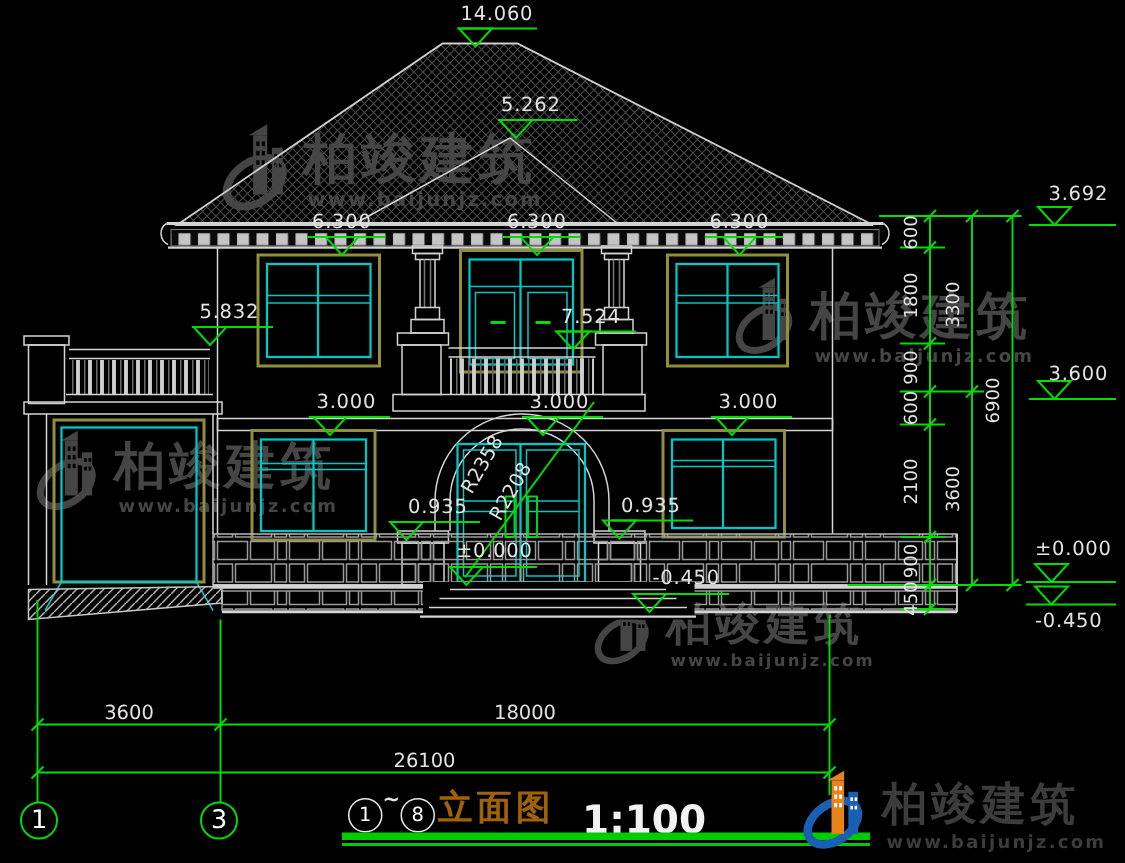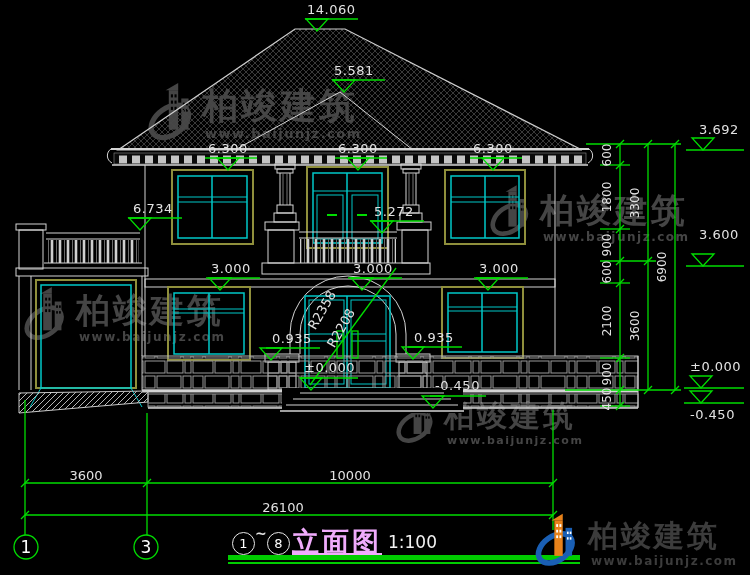--- a/index.html
+++ b/index.html
@@ -12,22 +12,22 @@
         transform:translate(-50%,-50%) rotate(-90deg); }
   .rad{ position:absolute; color:#e2e2e2; font-size:13px; line-height:1; white-space:nowrap;
         transform:translate(-50%,-50%) rotate(-60deg); }
   .wm { position:absolute; color:#454545; }
   .wm .cn  { position:absolute; font-weight:bold; white-space:nowrap; letter-spacing:3px; color:#454545; }
   .wm .url { position:absolute; font-weight:bold; white-space:nowrap; letter-spacing:1.5px; color:#454545; }
   .logo .cn, .logo .url { color:#3c3c3c; }
   .circ { position:absolute; width:21px; height:21px; border:1.5px solid #e8e8e8; border-radius:50%;
           color:#fff; font-size:13px; text-align:center; line-height:21px; }
   .gridnum { position:absolute; color:#fff; font-size:17px; transform:translate(-50%,-50%); }
-  .title-name  { position:absolute; color:#f0abfc; font-size:27px; font-weight:bold; letter-spacing:3px; line-height:1;text-decoration:underline; }
-  .title-scale { position:absolute; color:#f2f2f2; font-size:17px; font-weight:normal; line-height:1; }
+  .title-name  { position:absolute; color:#a16207; font-size:23px; font-weight:bold; letter-spacing:3px; line-height:1; }
+  .title-scale { position:absolute; color:#f2f2f2; font-size:26px; font-weight:bold; line-height:1; }
   .gbar { position:absolute; background:#00cc00; }
 </style>
 </head>
 <body>
 
 <div id="canvas">
 
   <svg width="0" height="0" style="position:absolute">
     <defs>
       <symbol id="bj-gray" viewBox="0 0 50 60">
@@ -363,54 +363,54 @@
     </g>
     <g>
       <line x1="327" y1="215" x2="337" y2="215" stroke-width="2"></line>
       <line x1="357" y1="215" x2="367" y2="215" stroke-width="2"></line>
       <rect x="337" y="331" width="6" height="27"></rect>
       <rect x="352" y="331" width="6" height="27"></rect>
     </g>
   </svg>
 
   <div class="t" style="left:307px;top:3px">14.060</div>
-  <div class="t" style="left:334px;top:64px">5.581</div>
+  <div class="t" style="left:334px;top:64px">5.262</div>
   <div class="t" style="left:208px;top:142px">6.300</div>
   <div class="t" style="left:338px;top:142px">6.300</div>
   <div class="t" style="left:473px;top:142px">6.300</div>
-  <div class="t" style="left:133px;top:202px">6.734</div>
-  <div class="t" style="left:374px;top:205px">5.272</div>
+  <div class="t" style="left:133px;top:202px">5.832</div>
+  <div class="t" style="left:374px;top:205px">7.524</div>
   <div class="t" style="left:211px;top:262px">3.000</div>
   <div class="t" style="left:353px;top:262px">3.000</div>
   <div class="t" style="left:479px;top:262px">3.000</div>
   <div class="t" style="left:272px;top:332px">0.935</div>
   <div class="t" style="left:414px;top:331px">0.935</div>
   <div class="t" style="left:304px;top:361px">±0.000</div>
   <div class="t" style="left:435px;top:379px">-0.450</div>
   <div class="t" style="left:699px;top:123px">3.692</div>
-  <div class="t" style="left:699px;top:228px">3.600</div>
+  <div class="t" style="left:699px;top:243px">3.600</div>
   <div class="t" style="left:690px;top:360px">±0.000</div>
   <div class="t" style="left:690px;top:408px">-0.450</div>
 
   <div class="rad" style="left:322px;top:310px">R2358</div>
   <div class="rad" style="left:341px;top:328px">R2208</div>
 
   <div class="vt" style="left:607px;top:155px">600</div>
   <div class="vt" style="left:607px;top:197px">1800</div>
   <div class="vt" style="left:607px;top:245px">900</div>
   <div class="vt" style="left:607px;top:272px">600</div>
   <div class="vt" style="left:607px;top:321px">2100</div>
   <div class="vt" style="left:607px;top:374px">900</div>
   <div class="vt" style="left:607px;top:399px">450</div>
   <div class="vt" style="left:635px;top:203px">3300</div>
   <div class="vt" style="left:635px;top:326px">3600</div>
   <div class="vt" style="left:662px;top:267px">6900</div>
 
   <div class="ht" style="left:86px;top:469px">3600</div>
-  <div class="ht" style="left:350px;top:469px">10000</div>
+  <div class="ht" style="left:350px;top:469px">18000</div>
   <div class="ht" style="left:283px;top:501px">26100</div>
 
   <div class="gridnum" style="left:26px;top:547px">1</div>
   <div class="gridnum" style="left:146px;top:547px">3</div>
 
   <div>
     <div class="circ" style="left:232px;top:532px">1</div>
     <div class="t" style="left:255px;top:526px;font-size:14px;font-weight:bold">~</div>
     <div class="circ" style="left:267px;top:532px">8</div>
     <div class="title-name" style="left:292px;top:528px">立面图</div>

